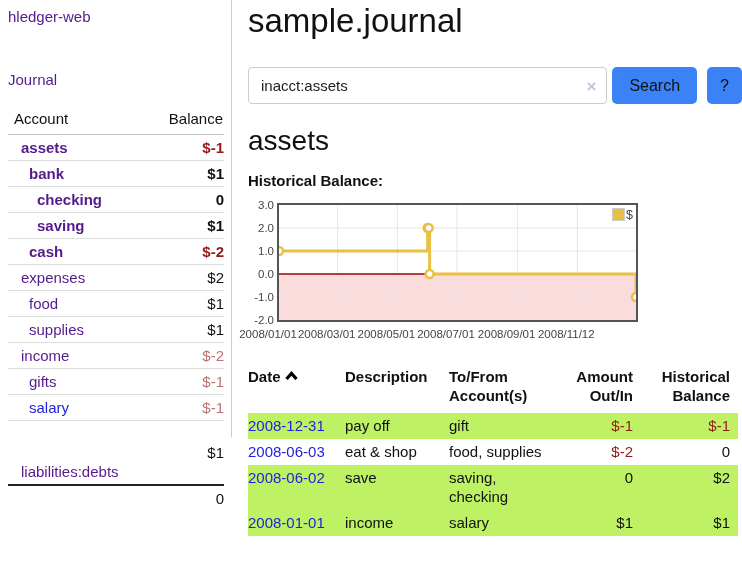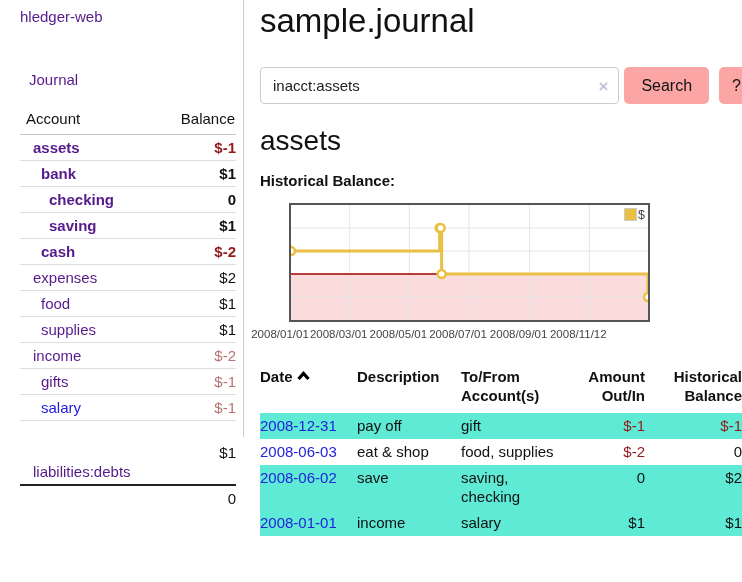--- a/index.html
+++ b/index.html
@@ -3,31 +3,31 @@
 <meta charset="utf-8">
 <style>
   * { box-sizing: border-box; }
   body {
     margin: 0;
     background: #fff;
     color: #111;
     font-family: "Liberation Sans", sans-serif;
     font-size: 15px;
   }
-  .app { display: flex; width: 728px; padding-left: 12px; }
+  .app { display: flex; width: 728px; }
 
   
   .sidebar {
     width: 232px; min-width: 232px;
     height: 437px;
     border-right: 1px solid #ccc;
     padding: 8px 0 0 8px;
   }
   .brand { display: inline-block; color: #551A8B; text-decoration: none; margin-bottom: 46px; }
-  .sidenav { margin-bottom: 18px; margin-left: 9px; }
+  .sidenav { margin-bottom: 18px; }
   .sidenav a { color: #551A8B; text-decoration: none; }
   table.accounts { border-collapse: collapse; width: 216px; font-size: 15px; }
   table.accounts th {
     font-weight: 400; text-align: left; color: #111;
     padding: 4px 0 7px 6px; border-bottom: 1px solid #c6c6c6;
   }
   table.accounts th.num { text-align: right; padding-right: 1px; }
   table.accounts td { padding: 4px 0; line-height: 17px; }
   table.accounts tbody tr:not(:first-child) td { border-top: 1px solid #ddd; }
   table.accounts tfoot td { border-top: 2px solid #222; }
@@ -45,21 +45,21 @@
   .inputwrap { position: relative; width: 365px; margin-right: 5px; }
   .inputwrap input {
     width: 100%; height: 37px; border: 1px solid #ccc; border-radius: 4px;
     padding: 6px 30px 6px 12px; font: inherit; color: #222; outline: none;
   }
   .clear-x {
     position: absolute; right: 11px; top: 50%; transform: translateY(-50%);
     color: #c6c1dc; font-weight: bold; font-size: 17px; cursor: pointer; line-height: 1;
   }
   .btn {
-    height: 37px; background: #fca5a5; border: none; border-radius: 5px;
+    height: 37px; background: #3b82f6; border: none; border-radius: 5px;
     font-family: inherit; font-size: 16px; color: #111; padding: 0 17px; cursor: pointer;
   }
   .btn.search { margin-right: 10px; }
   .btn.help { padding: 0 13px; }
   h2 { font-size: 28px; font-weight: 500; margin: 0 0 15px; }
   .chart-label { font-weight: bold; margin: 0 0 14px; }
 
   
   .chart { position: relative; height: 148px; margin-bottom: 14px; }
   .ylabels { position: absolute; left: 0; top: 2px; width: 26px; height: 115px; }
@@ -82,21 +82,21 @@
   .xlab { position: absolute; transform: translateX(-50%); font-size: 11.5px; color: #444; white-space: nowrap; }
 
   
   table.register { border-collapse: collapse; table-layout: fixed; width: 490px; font-size: 15px; }
   table.register th {
     text-align: left; font-weight: bold; vertical-align: top;
     padding: 2px 8px 8px 0; line-height: 19px;
   }
   table.register th.num { text-align: right; }
   table.register td { padding: 3px 8px 4px 0; vertical-align: top; line-height: 19px; }
-  tr.striped td { background: #5eead4; }
+  tr.striped td { background: #bef264; }
   a.datelink { color: #2222dd; text-decoration: none; }
   .sort-icon { vertical-align: 1px; margin-left: 3px; }
 </style>
 </head>
 <body>
 
 <div class="app">
 
   <aside class="sidebar">
     <a href="#" class="brand">hledger-web</a>
@@ -178,20 +178,28 @@
         <span class="clear-x">×</span>
       </div>
       <button class="btn search">Search</button>
       <button class="btn help">?</button>
     </div>
 
     <h2>assets</h2>
     <div class="chart-label">Historical Balance:</div>
 
     <div class="chart">
+      <div class="ylabels" id="ylabels">
+          <div class="ylab" style="top: 0px;">3.0</div>
+          <div class="ylab" style="top: 23px;">2.0</div>
+          <div class="ylab" style="top: 46px;">1.0</div>
+          <div class="ylab" style="top: 69px;">0.0</div>
+          <div class="ylab" style="top: 92px;">-1.0</div>
+          <div class="ylab" style="top: 115px;">-2.0</div>
+        </div>
       <div class="plot">
         <svg id="plot-svg" width="357" height="115" viewBox="0 0 357 115">
             <rect x="0" y="69" width="357" height="46" fill="#fbdcdc"></rect>
             <line x1="58.68493150684931" y1="0" x2="58.68493150684931" y2="115" stroke="#e5e5e5" stroke-width="1"></line>
             <line x1="118.34794520547946" y1="0" x2="118.34794520547946" y2="115" stroke="#e5e5e5" stroke-width="1"></line>
             <line x1="178.0109589041096" y1="0" x2="178.0109589041096" y2="115" stroke="#e5e5e5" stroke-width="1"></line>
             <line x1="238.65205479452055" y1="0" x2="238.65205479452055" y2="115" stroke="#e5e5e5" stroke-width="1"></line>
             <line x1="298.3150684931507" y1="0" x2="298.3150684931507" y2="115" stroke="#e5e5e5" stroke-width="1"></line>
             <line x1="0" y1="23" x2="357" y2="23" stroke="#e5e5e5" stroke-width="1"></line>
             <line x1="0" y1="46" x2="357" y2="46" stroke="#e5e5e5" stroke-width="1"></line>

